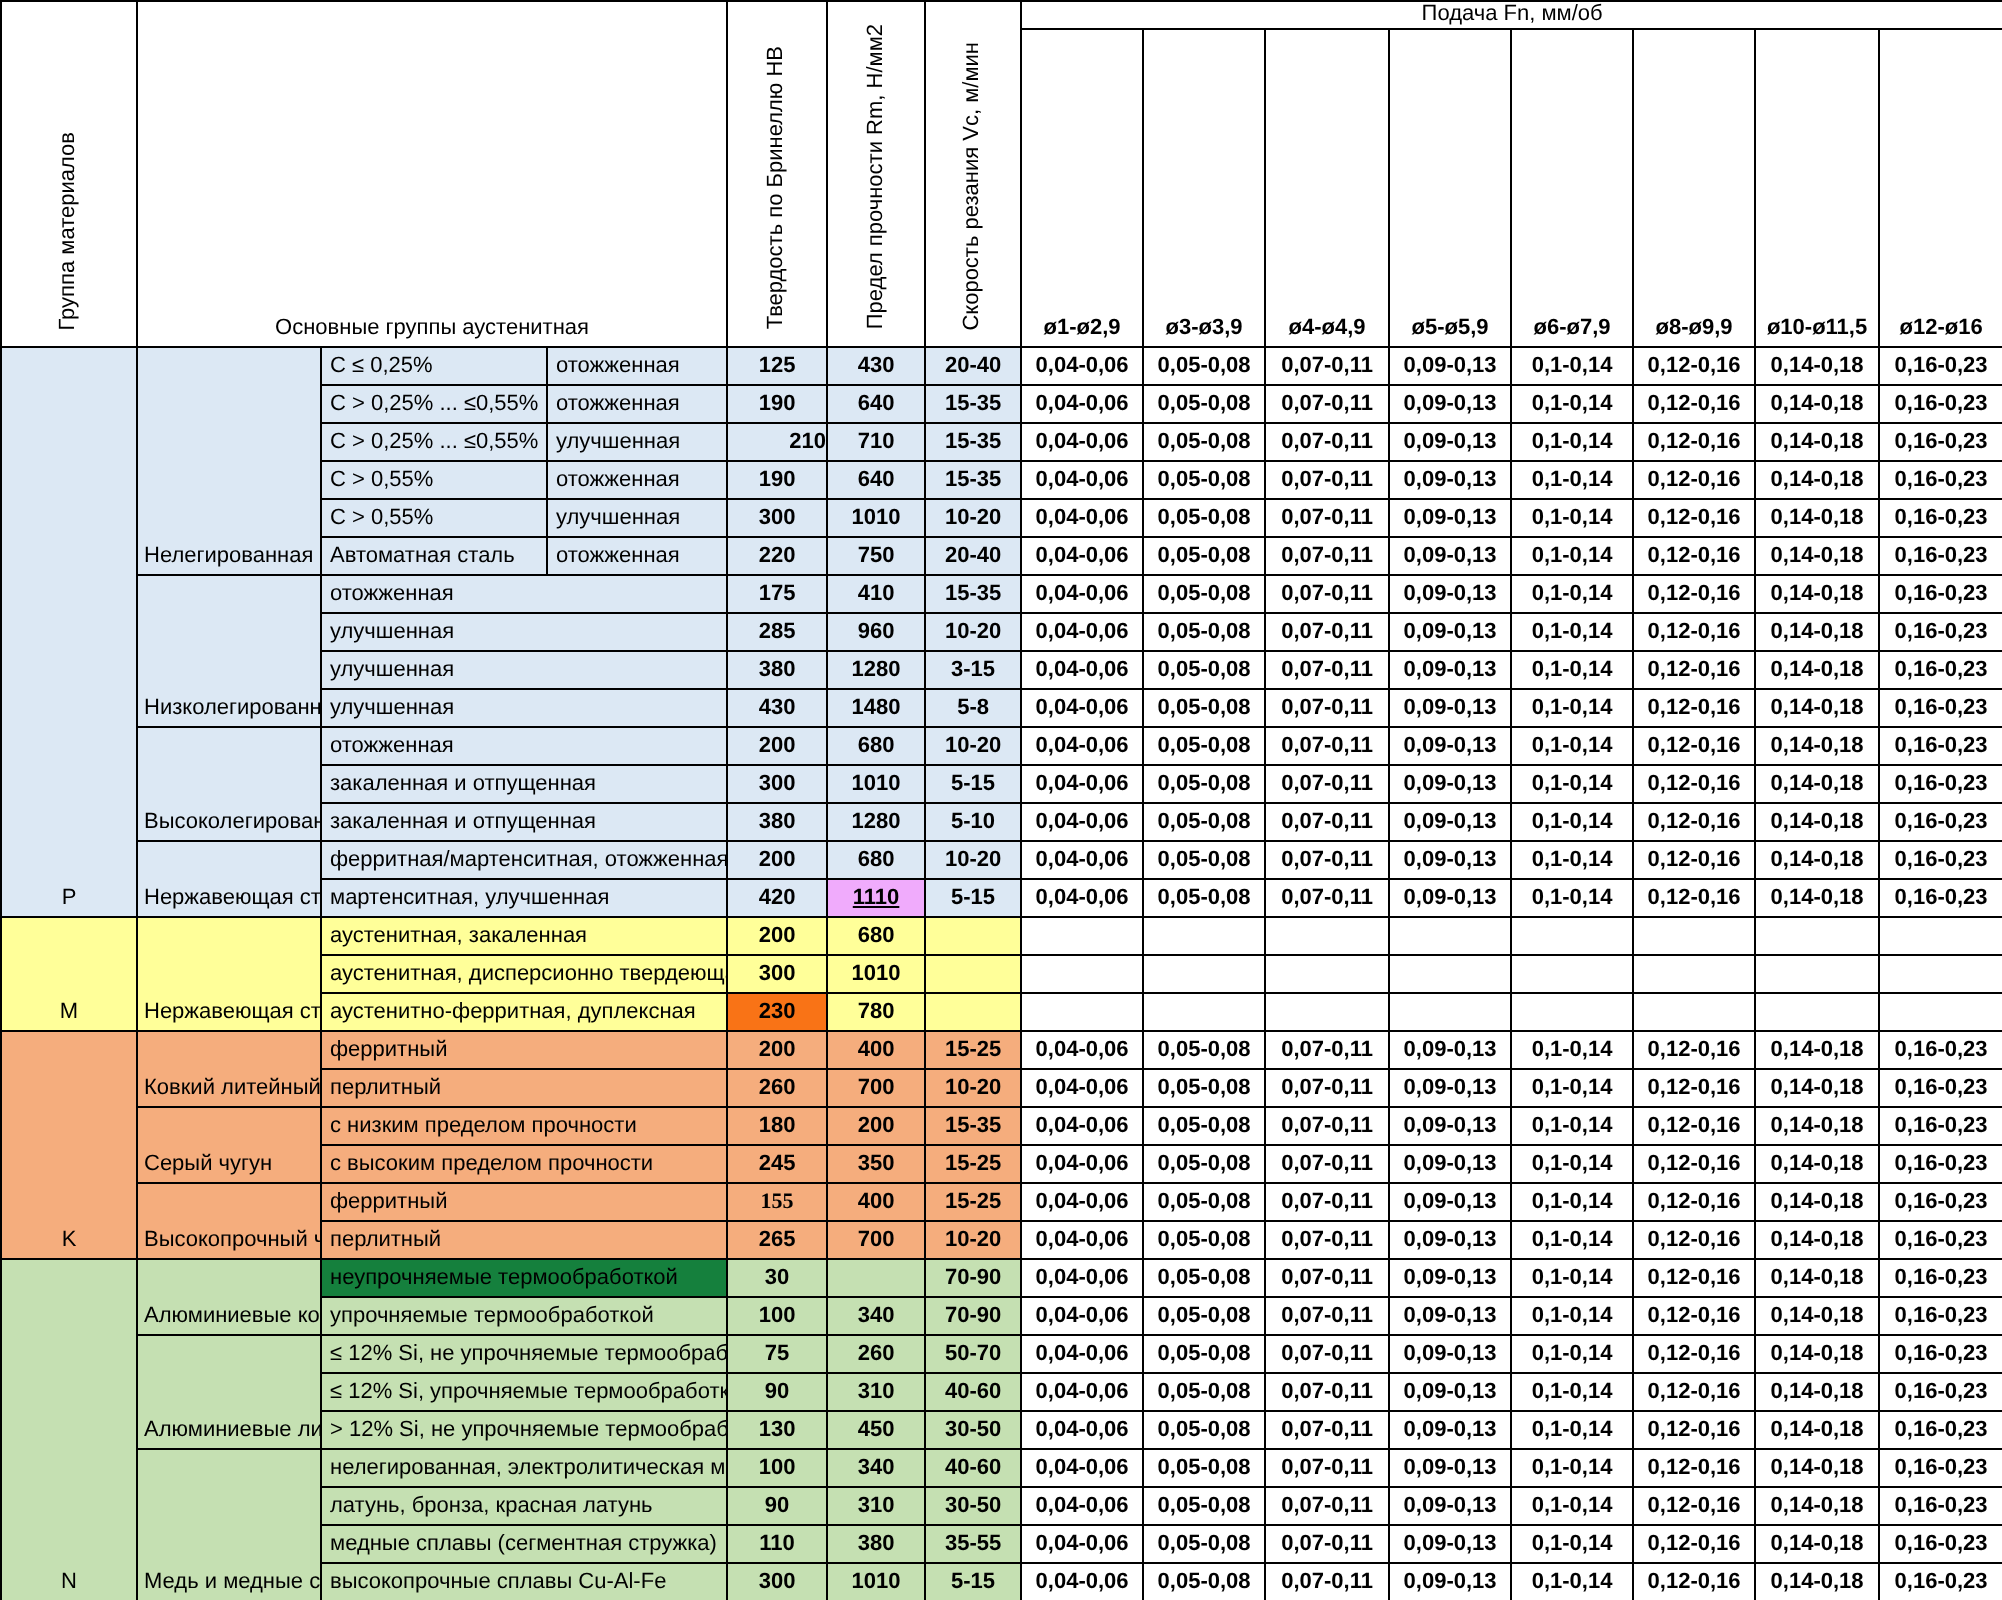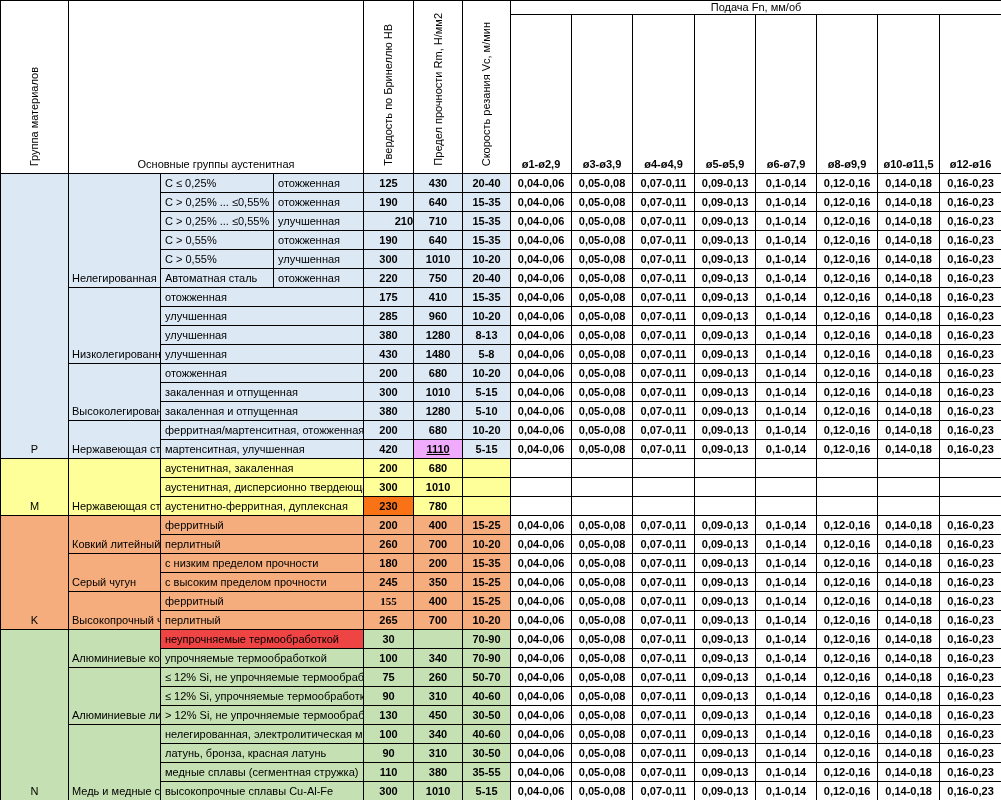--- a/index.html
+++ b/index.html
@@ -193,21 +193,21 @@
         <td class="feed">0,09-0,13</td>
         <td class="feed">0,1-0,14</td>
         <td class="feed">0,12-0,16</td>
         <td class="feed">0,14-0,18</td>
         <td class="feed">0,16-0,23</td>
       </tr>
       <tr>
         <td class="cCD" colspan="2" style="background: rgb(220, 232, 244);">улучшенная</td>
         <td class="num" style="background: rgb(220, 232, 244);">380</td>
         <td class="num" style="background: rgb(220, 232, 244);">1280</td>
-        <td class="num" style="background: rgb(220, 232, 244);">8-13</td>
+        <td class="num" style="background: rgb(220, 232, 244);">3-15</td>
         <td class="feed">0,04-0,06</td>
         <td class="feed">0,05-0,08</td>
         <td class="feed">0,07-0,11</td>
         <td class="feed">0,09-0,13</td>
         <td class="feed">0,1-0,14</td>
         <td class="feed">0,12-0,16</td>
         <td class="feed">0,14-0,18</td>
         <td class="feed">0,16-0,23</td>
       </tr>
       <tr>
@@ -424,21 +424,21 @@
         <td class="feed">0,07-0,11</td>
         <td class="feed">0,09-0,13</td>
         <td class="feed">0,1-0,14</td>
         <td class="feed">0,12-0,16</td>
         <td class="feed">0,14-0,18</td>
         <td class="feed">0,16-0,23</td>
       </tr>
       <tr>
         <td class="cA" rowspan="9" style="background: rgb(197, 224, 178);">N</td>
         <td class="cB" rowspan="2" style="background: rgb(197, 224, 178);">Алюминиевые ковочные сплавы</td>
-        <td class="cCD" colspan="2" style="background: #ef4444; margin-left: 28px;">неупрочняемые термообработкой</td>
+        <td class="cCD" colspan="2" style="background: #15803d; margin-left: 28px;">неупрочняемые термообработкой</td>
         <td class="num" style="background: rgb(197, 224, 178);">30</td>
         <td class="num" style="background: rgb(197, 224, 178);"></td>
         <td class="num" style="background: rgb(197, 224, 178);">70-90</td>
         <td class="feed">0,04-0,06</td>
         <td class="feed">0,05-0,08</td>
         <td class="feed">0,07-0,11</td>
         <td class="feed">0,09-0,13</td>
         <td class="feed">0,1-0,14</td>
         <td class="feed">0,12-0,16</td>
         <td class="feed">0,14-0,18</td>

